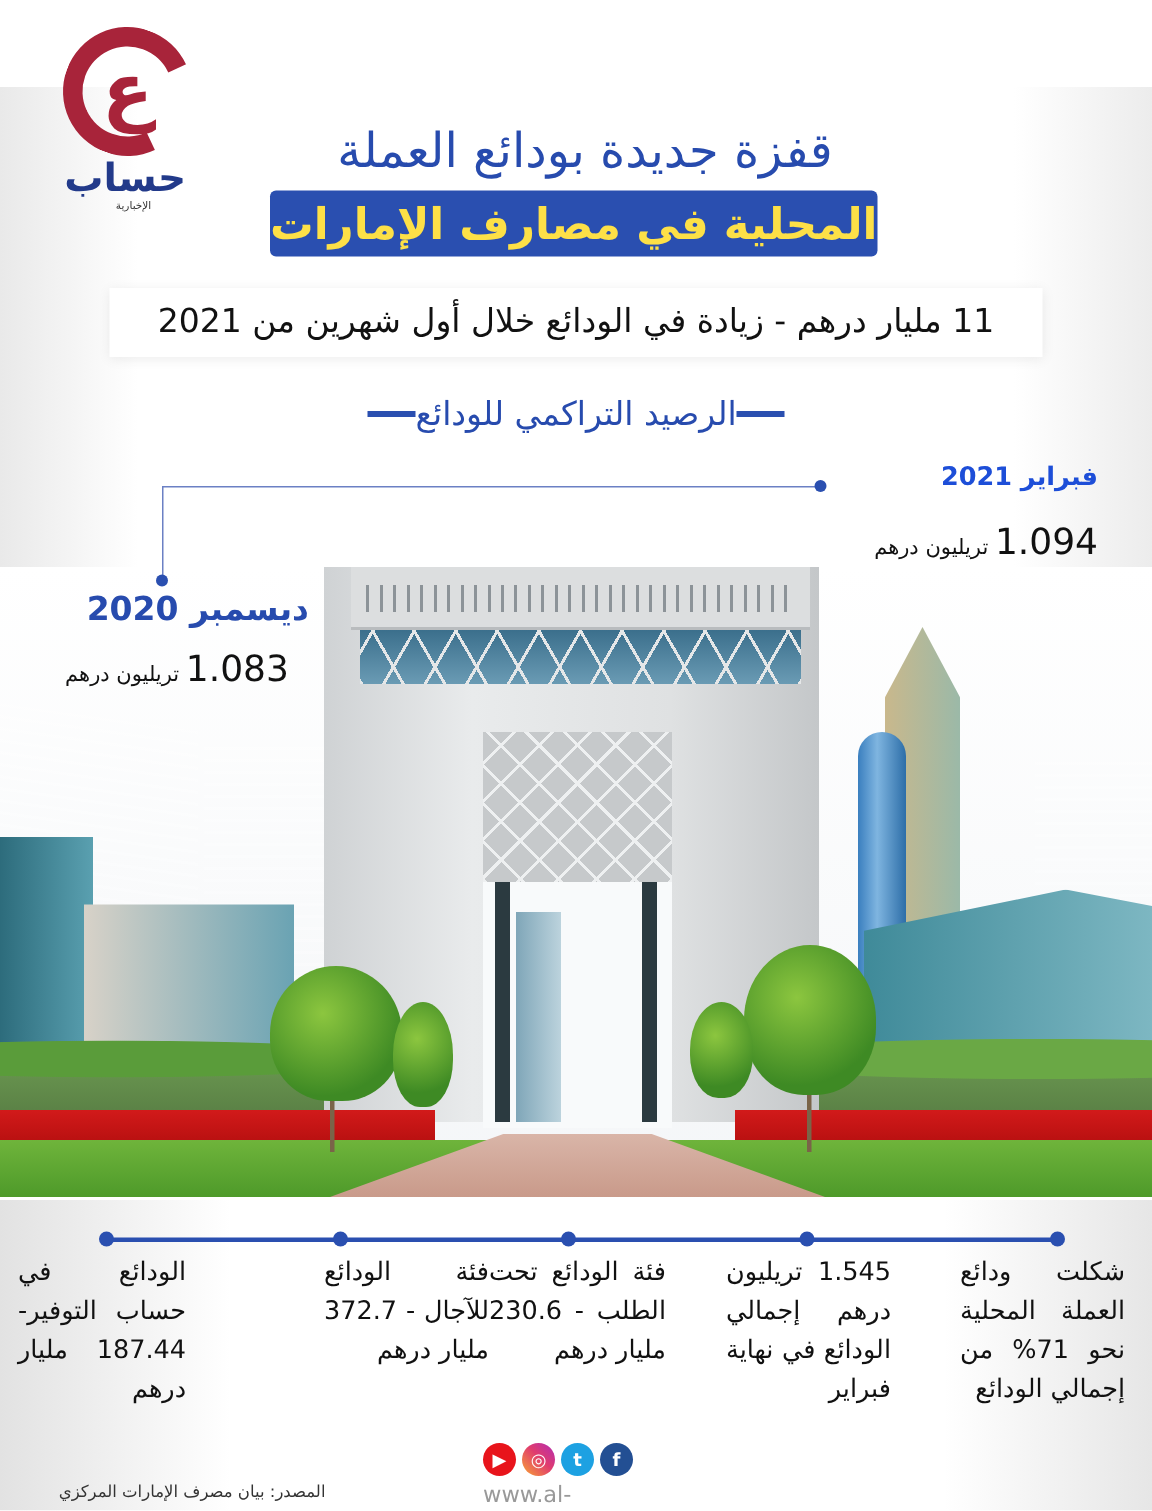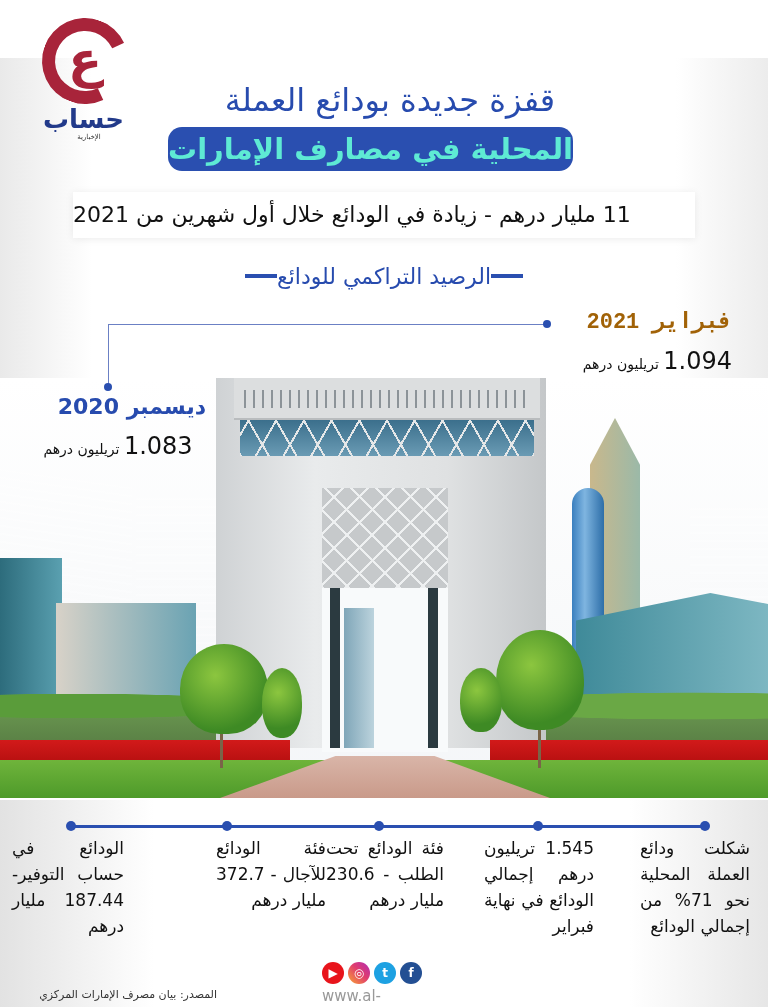--- a/index.html
+++ b/index.html
@@ -42,43 +42,43 @@
     font-size: 7px; color: #333; direction: rtl;
   }
 
   
   .title1 {
     position: absolute; left: 180px; top: 78px; width: 420px; text-align: center;
     font-family: "DejaVu Sans", sans-serif; font-weight: normal; font-size: 32px;
     color: #274bae; line-height: 44px;
   }
   .title2 {
-    position: absolute; left: 168px; top: 127px; width: 405px; height: 44px;
-    background: #2a4fb0; border-radius: 14px; color: #5eead4; text-align: center;
+    position: absolute; left: 180px; top: 127px; width: 405px; height: 44px;
+    background: #2a4fb0; border-radius: 4px; color: #fde047; text-align: center;
     font-weight: bold; font-size: 29px; line-height: 44px;
   }
   .subtitle-box {
     position: absolute; left: 73px; top: 192px; width: 622px; height: 46px;
     background: #ffffff; box-shadow: 0 1px 8px rgba(0,0,0,0.08);
-    text-align: left; font-size: 22px; line-height: 46px; color: #111;
+    text-align: center; font-size: 22px; line-height: 46px; color: #111;
   }
 
   .section-head {
     position: absolute; left: 150px; top: 258px; width: 468px; height: 36px;
     display: flex; align-items: center; justify-content: center; 
   }
   .section-head .dash { width: 32px; height: 4px; background: #2a4fb0; }
   .section-head .txt { font-size: 22px; color: #274bae; }
 
   
   .conn-h { position: absolute; left: 108px; top: 324px; width: 438px; height: 1px; background: #6b80c4; }
   .conn-v { position: absolute; left: 108px; top: 324px; width: 1px; height: 64px; background: #6b80c4; }
   .dot { position: absolute; width: 8px; height: 8px; border-radius: 50%; background: #2a4fb0; }
 
-  .feb-date { position: absolute; right: 36px; top: 308px; font-weight: bold; font-size: 22px; color: #a16207; font-family: Liberation Mono, monospace; }
+  .feb-date { position: absolute; right: 36px; top: 308px; font-weight: bold; font-size: 17px; color: #1d4ed8; }
   .feb-val { position: absolute; right: 36px; top: 347px; font-size: 14px; color: #111; direction: rtl; white-space: nowrap; }
   .feb-val .num, .dec-val .num { font-size: 24px; }
   .dec-date { position: absolute; left: 26px; top: 394px; width: 180px; text-align: right; font-weight: bold; font-size: 22px; color: #274bae; }
   .dec-val { position: absolute; left: 26px; top: 432px; width: 184px; text-align: center; font-size: 14px; color: #111; white-space: nowrap; }
 
   
   .photo { position: absolute; left: 0; top: 378px; width: 768px; height: 420px; overflow: hidden; }
   .sky { position: absolute; inset: 0; background: linear-gradient(#ffffff, #f4f6f8); }
   .bld { position: absolute; }
   .glass { background: linear-gradient(90deg, #3a7fbf, #7fb5e0 40%, #2d6ea8); }

